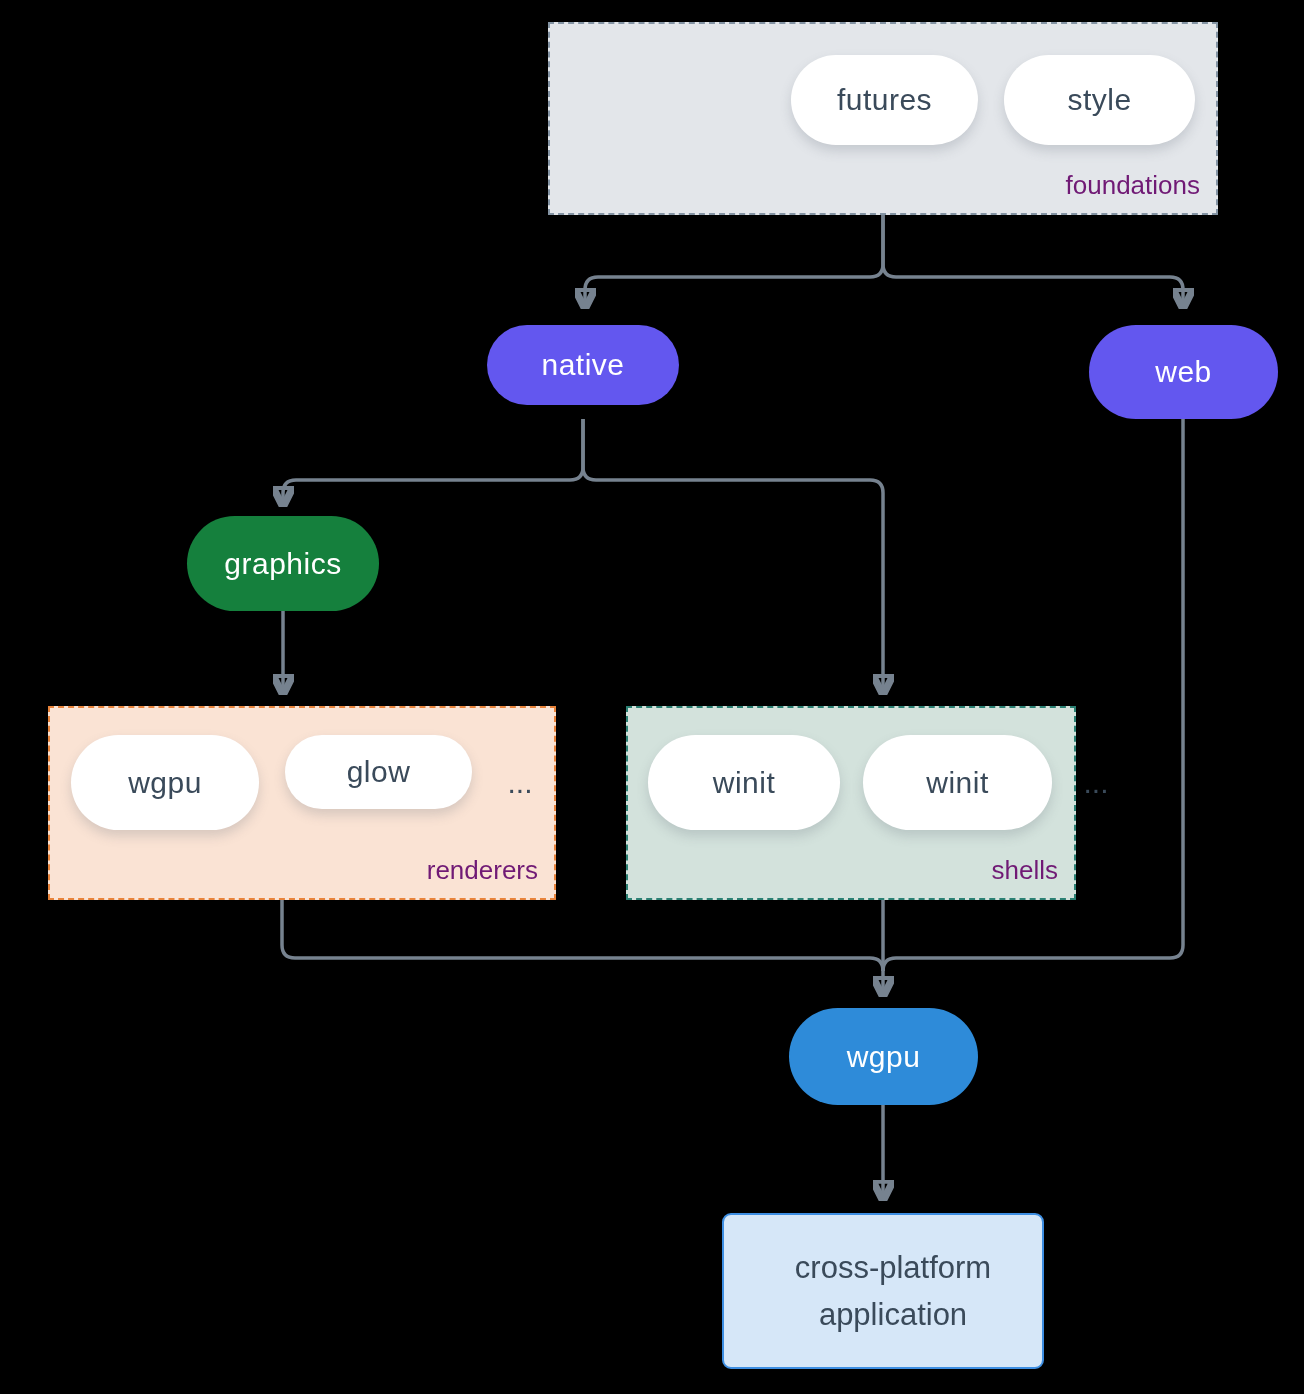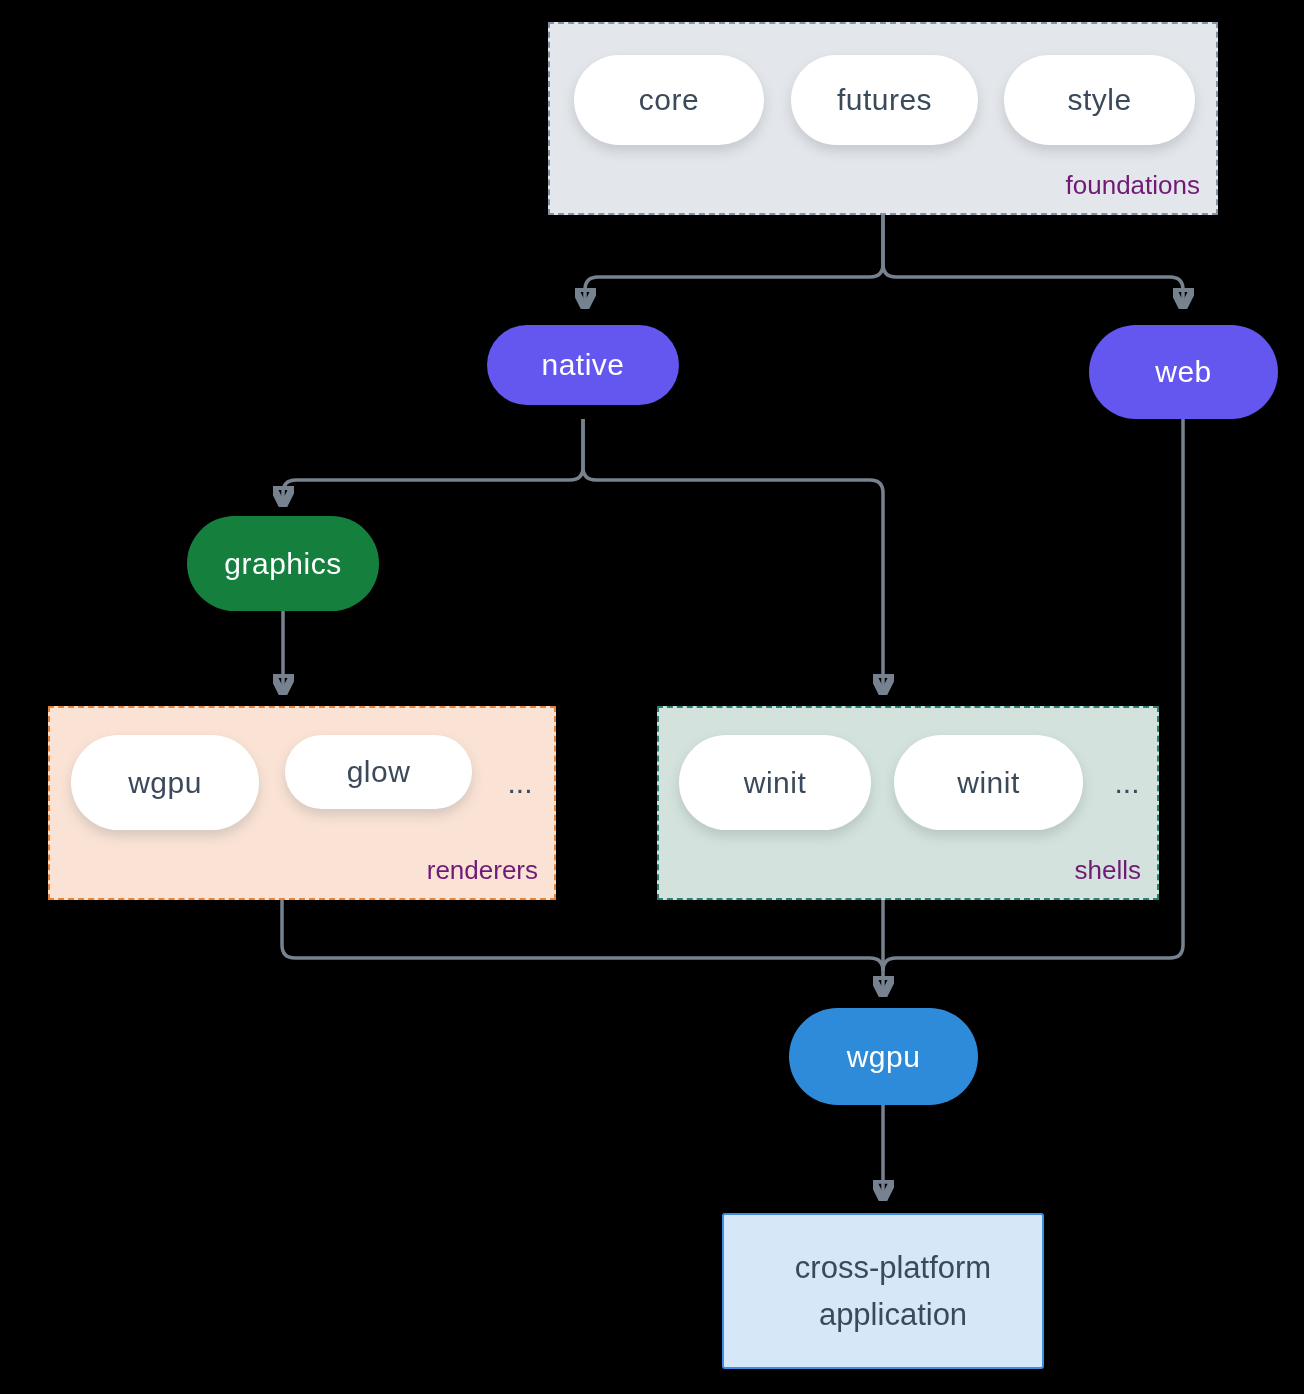--- a/index.html
+++ b/index.html
@@ -35,21 +35,21 @@
     background: #e3e6ea;
     border: 2.5px dashed #8494a4;
   }
   .group.renderers {
     left: 28px; top: 706px; width: 508px; height: 194px;
     background: #fae3d4;
     border: 2.5px dashed #e8833a;
     margin-left: 20px;
   }
   .group.shells {
-    left: 657px; top: 706px; width: 502px; height: 194px;
+    left: 626px; top: 706px; width: 450px; height: 194px;
     background: #d3e2dc;
     border: 2.5px dashed #2b8073;
   }
   .group-label {
     position: absolute;
     right: 16px; bottom: 12px;
     font-size: 26px;
     color: #701a75;
   }
   .pill {
@@ -79,21 +79,21 @@
     justify-content: center;
     font-size: 30px;
     color: #3a4a5a;
   }
   .app-box {
     position: absolute;
     left: 722px; top: 1213px; width: 322px; height: 156px;
     box-sizing: border-box;
     background: #d6e7f8;
     border: 2.5px solid #3d8ee2;
-    border-radius: 3px;
+    border-radius: 9px;
     display: flex;
     align-items: center;
     justify-content: center;
     text-align: center;
     padding-left: 20px;
   }
   .app-box .app-text {
     width: 250px;
     font-size: 31px;
     line-height: 47px;
@@ -116,21 +116,20 @@
     <path d="M583 419 L583 467 Q583 480 570 480 L296 480 Q283 480 283 493 L283 503" marker-end="url(#arrow)"></path>
     <path d="M583 419 L583 467 Q583 480 596 480 L870 480 Q883 480 883 493 L883 691" marker-end="url(#arrow)"></path>
     <path d="M283 611 L283 691" marker-end="url(#arrow)"></path>
     <path d="M282 900 L282 945 Q282 958 295 958 L870 958 Q883 958 883 971"></path>
     <path d="M1183 419 L1183 945 Q1183 958 1170 958 L896 958 Q883 958 883 971"></path>
     <path d="M883 900 L883 993" marker-end="url(#arrow)"></path>
     <path d="M883 1105 L883 1197" marker-end="url(#arrow)"></path>
   </svg>
 
   <div class="group foundations">
-    <div class="pill white" style="left:24px; top:31px; width:190px; height:90px">core</div>
     <div class="pill white" style="left:241px; top:31px; width:187px; height:90px">futures</div>
     <div class="pill white" style="left:454px; top:31px; width:191px; height:90px">style</div>
     <div class="group-label">foundations</div>
   </div>
 
   <div class="pill colored purple" style="left:487px; top:325px; width:192px; height:80px">native</div>
   <div class="pill colored purple" style="left:1089px; top:325px; width:189px; height:94px">web</div>
 
   <div class="pill colored orange" style="left:187px; top:516px; width:192px; height:95px">graphics</div>
 

